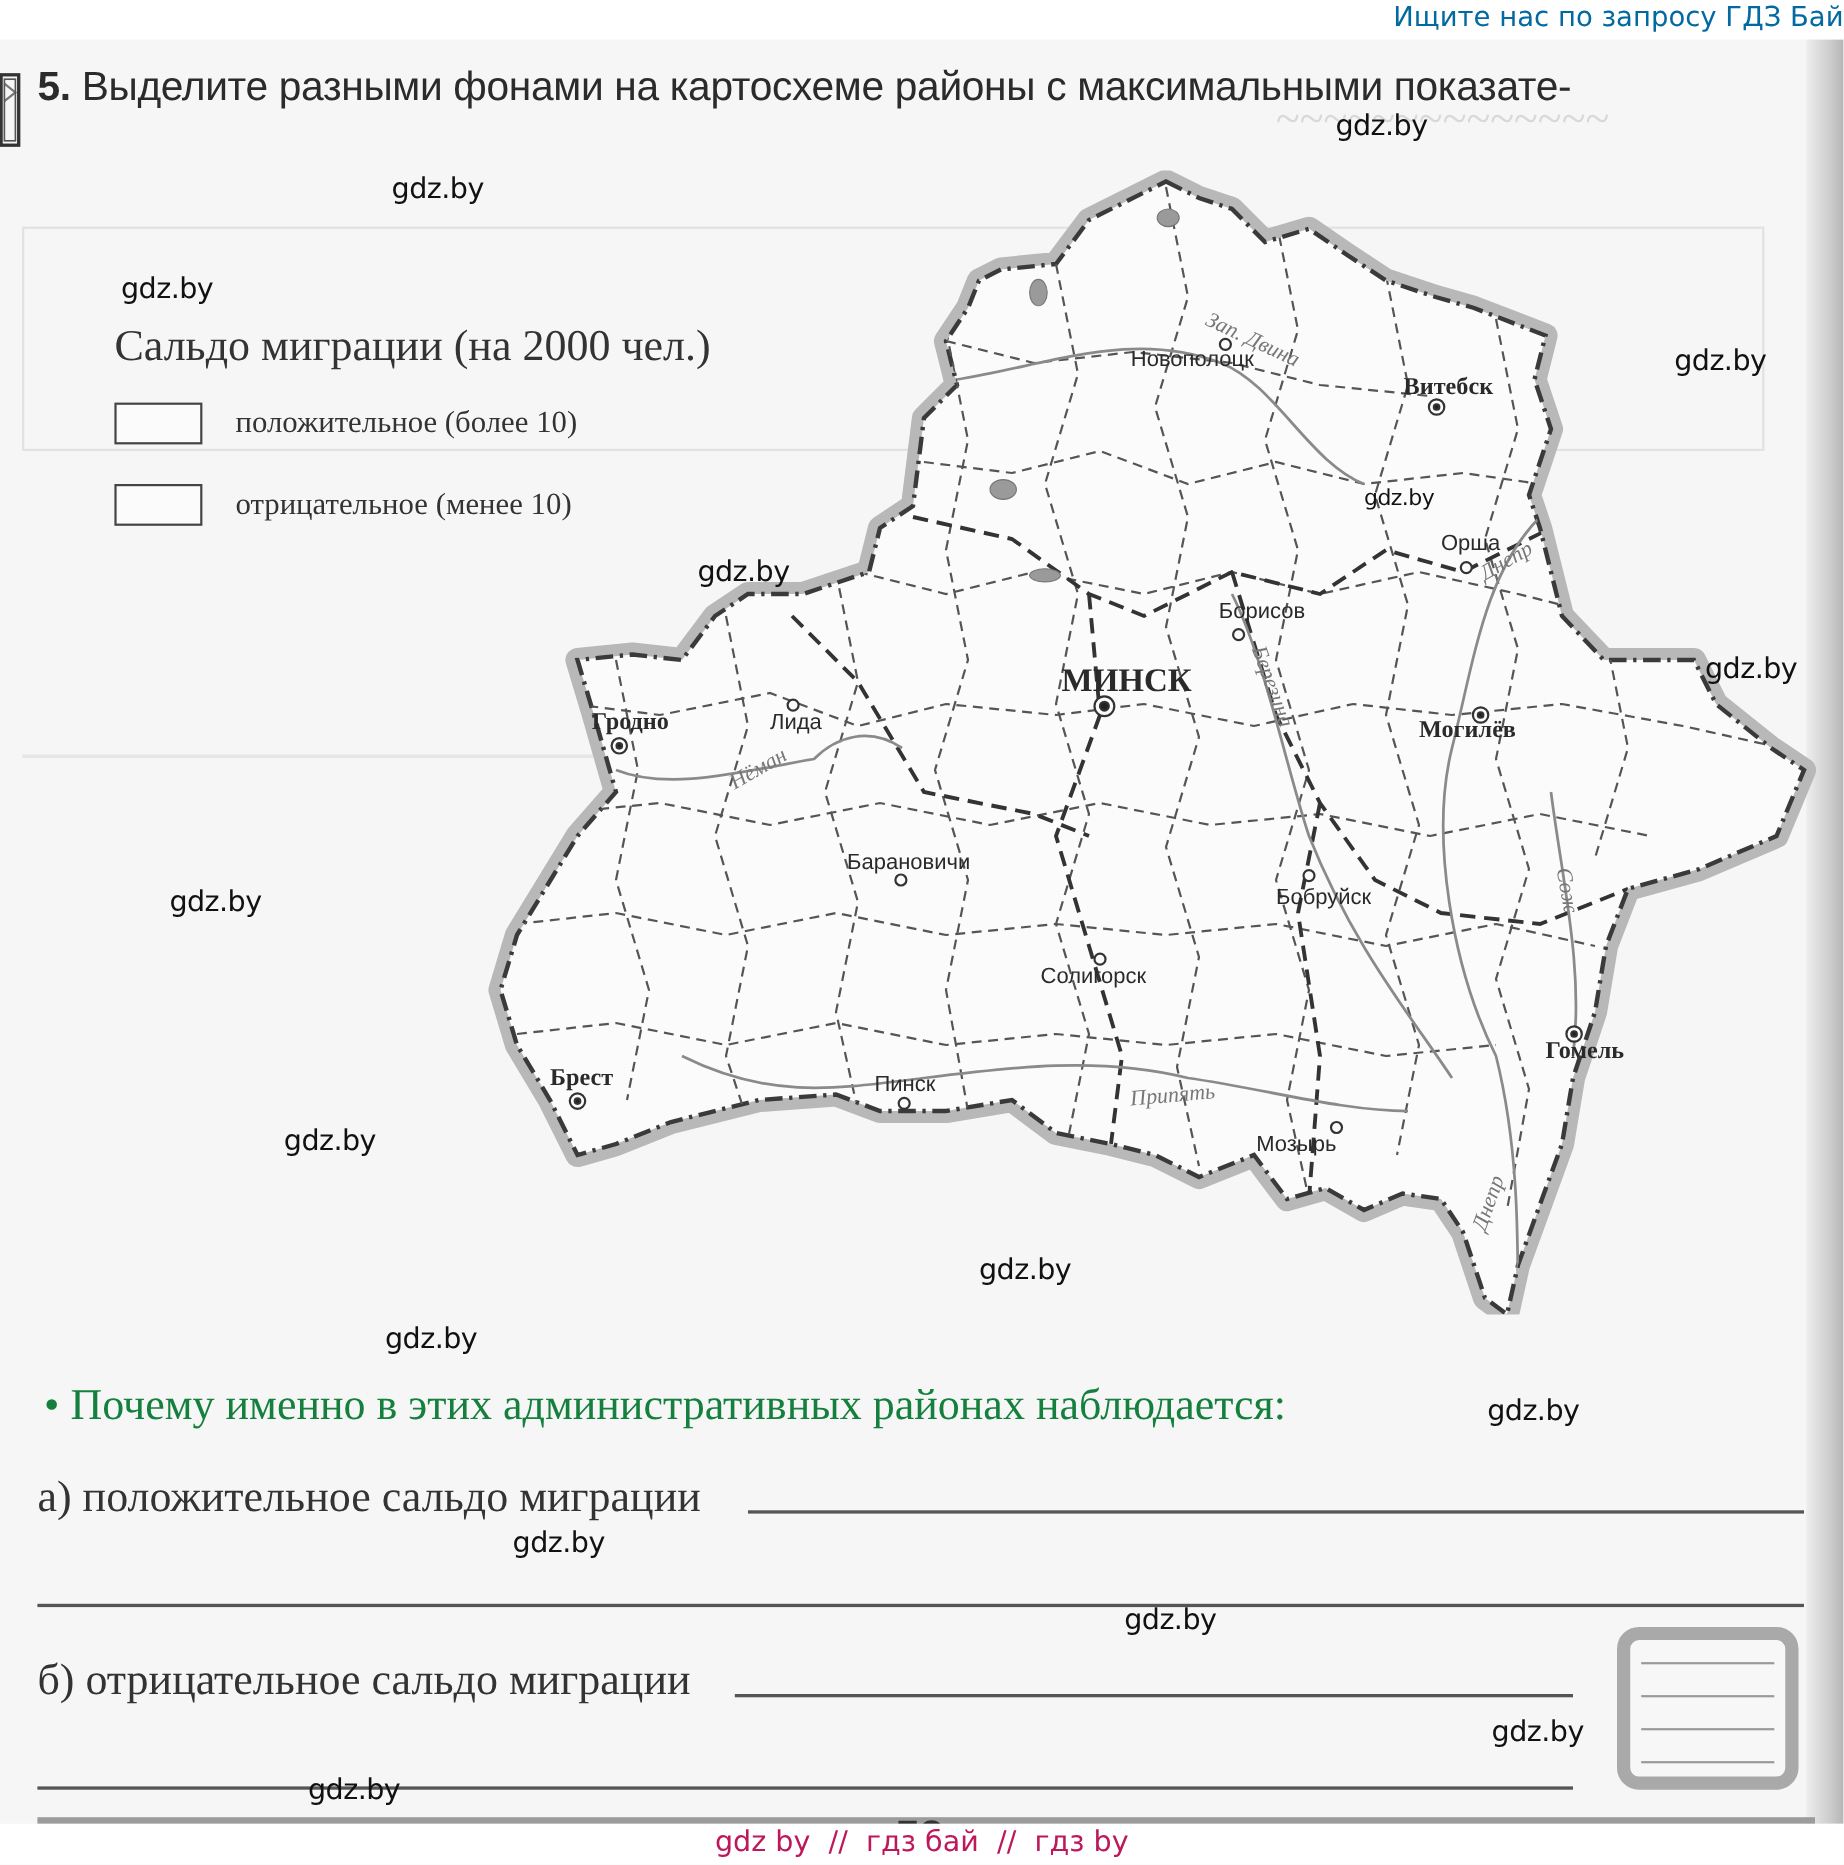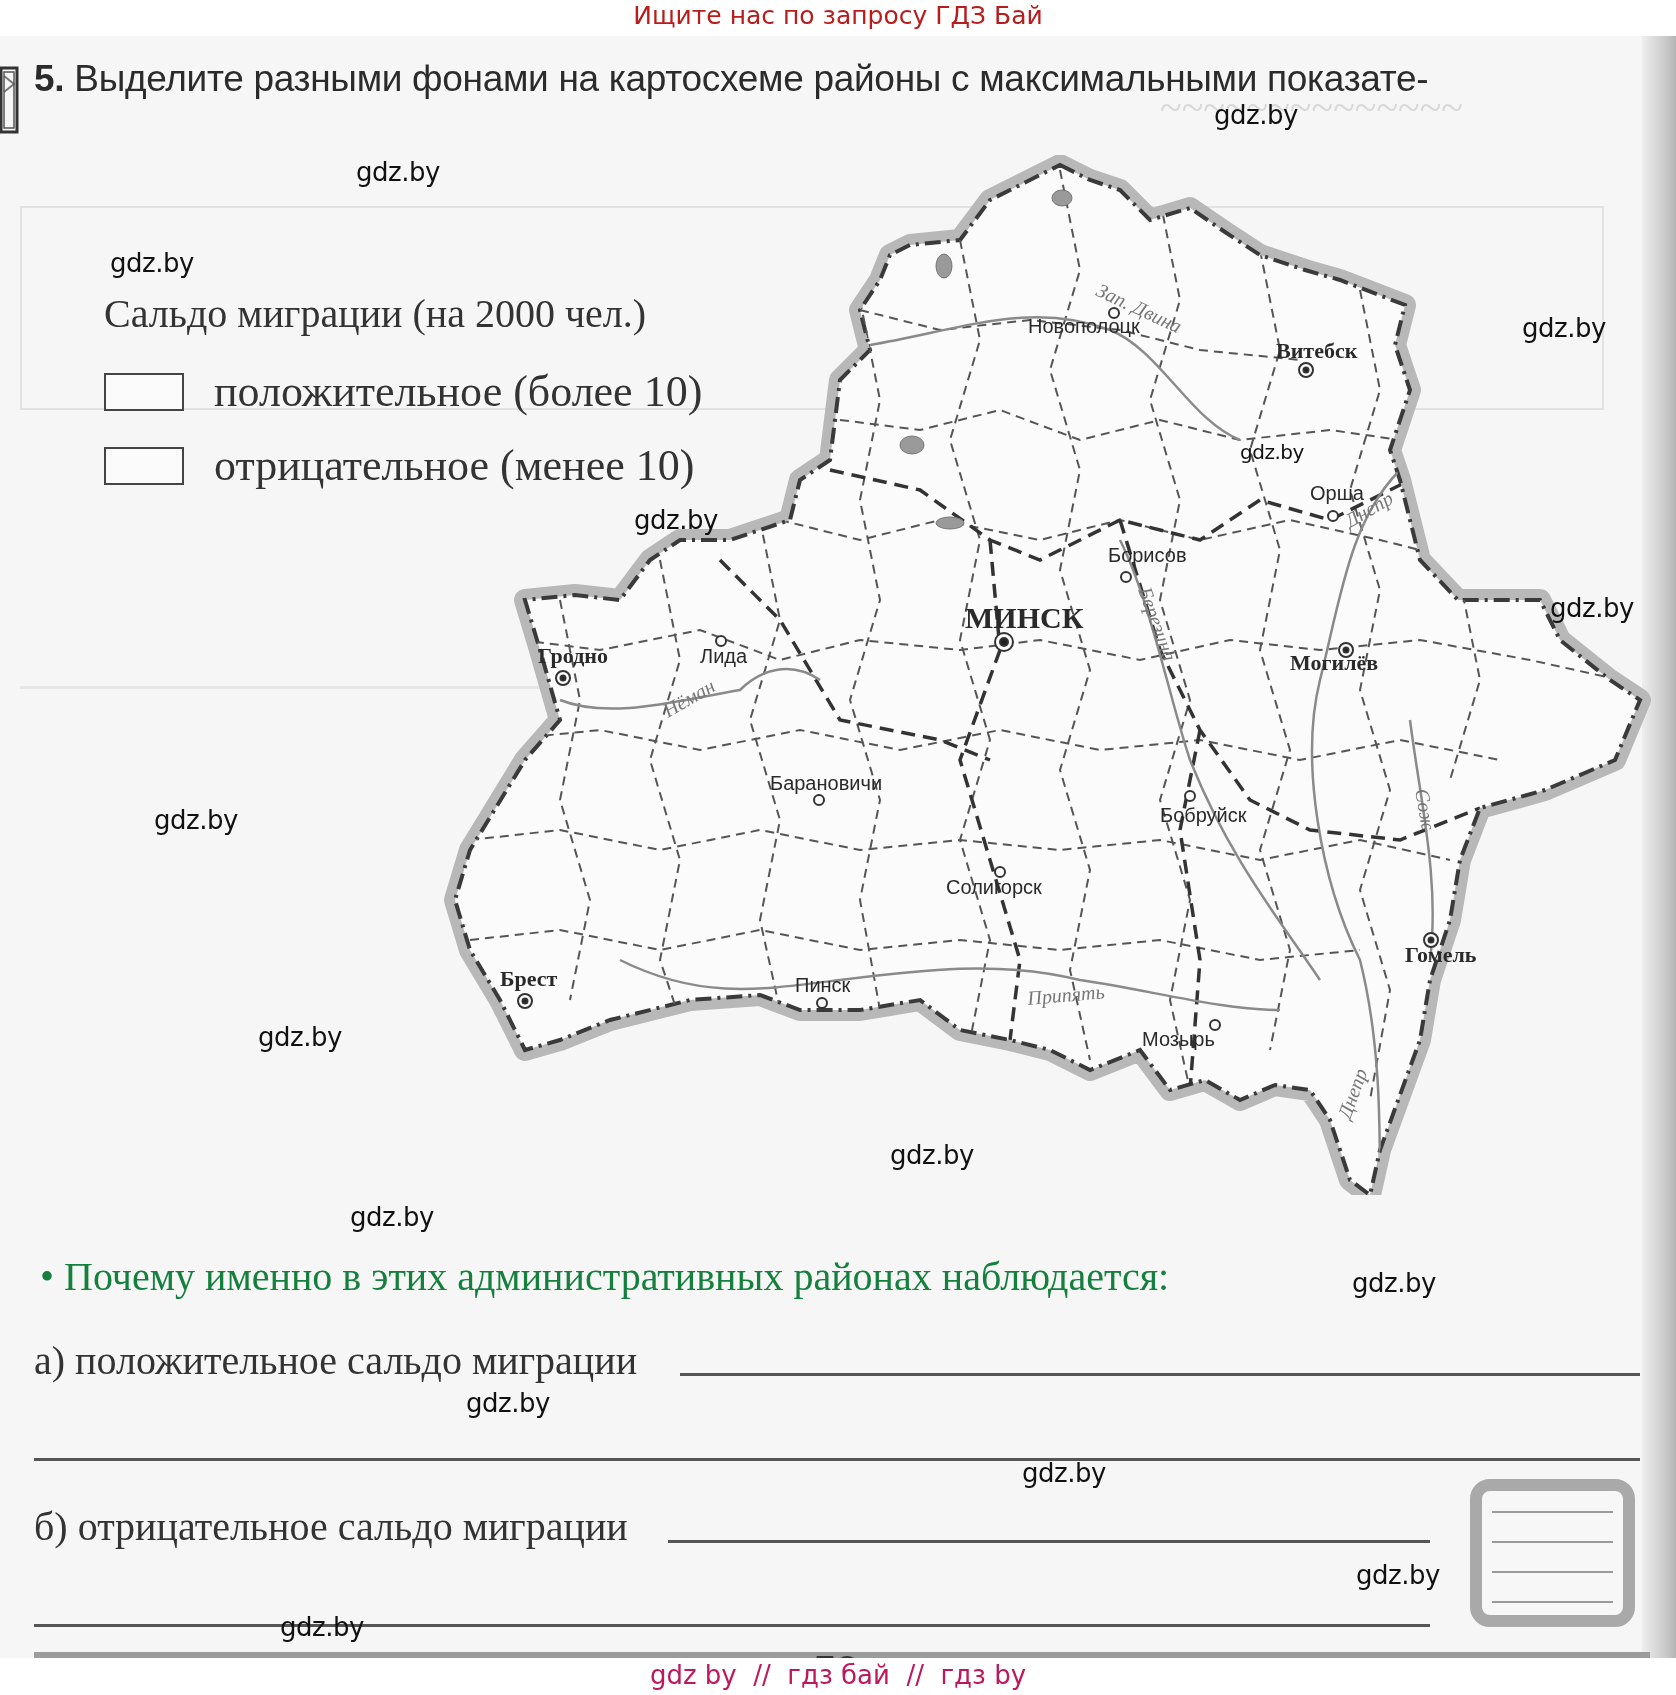--- a/index.html
+++ b/index.html
@@ -3,23 +3,23 @@
 <meta charset="utf-8">
 <style>
   html, body { margin: 0; padding: 0; }
   body {
     width: 1676px; height: 1695px; position: relative; overflow: hidden;
     background: #ffffff;
     font-family: "Liberation Sans", sans-serif;
   }
   .top-banner {
     position: absolute; left: 0; top: 0; width: 1676px; height: 36px;
-    background: #ffffff; text-align: center;
+    background: #ffffff; text-align: right;
     font-family: "DejaVu Sans", sans-serif; font-size: 25px; line-height: 32px;
-    color: #b91c1c;
+    color: #0369a1;
   }
   .page {
     position: absolute; left: 0; top: 36px; width: 1650px; height: 1622px;
     background: #f6f6f6;
     overflow: hidden;
   }
   .page-shadow {
     position: absolute; right: 0; top: 36px; width: 34px; height: 1622px;
     background: linear-gradient(to right, #eeeeee, #c9c9c9 70%, #b5b5b5);
   }
@@ -33,21 +33,21 @@
     color: #2b2b2b; letter-spacing: -0.3px;
   }
   .task-title b { font-weight: bold; }
 
   .legend-title {
     position: absolute; left: 104px; top: 290px;
     font-family: "Liberation Serif", serif; font-size: 40px; color: #333;
   }
   .legend-row { position: absolute; left: 104px; display: flex; align-items: center; }
   .legend-box { width: 80px; height: 38px; border: 2px solid #444; background: #fbfbfb; box-sizing: border-box; }
-  .legend-label { margin-left: 30px; font-family: "Liberation Serif", serif; font-size: 44px; color: #333; }
+  .legend-label { margin-left: 30px; font-family: "Liberation Serif", serif; font-size: 28px; color: #333; }
 
   .map-wrap { position: absolute; left: 440px; top: 155px; width: 1240px; height: 1040px; }
   .city-label { font-family: "Liberation Sans", sans-serif; font-size: 20px; fill: #2a2a2a; }
   .city-label.bold { font-family: "Liberation Serif", serif; font-weight: bold; font-size: 22px; }
   .city-label.capital { font-family: "Liberation Serif", serif; font-weight: bold; font-size: 30px; }
   .river-label { font-family: "Liberation Serif", serif; font-style: italic; font-size: 20px; fill: #777; }
 
   .watermark {
     position: absolute; font-family: "DejaVu Sans", sans-serif; font-size: 26px; color: #111;
     letter-spacing: -0.5px;

